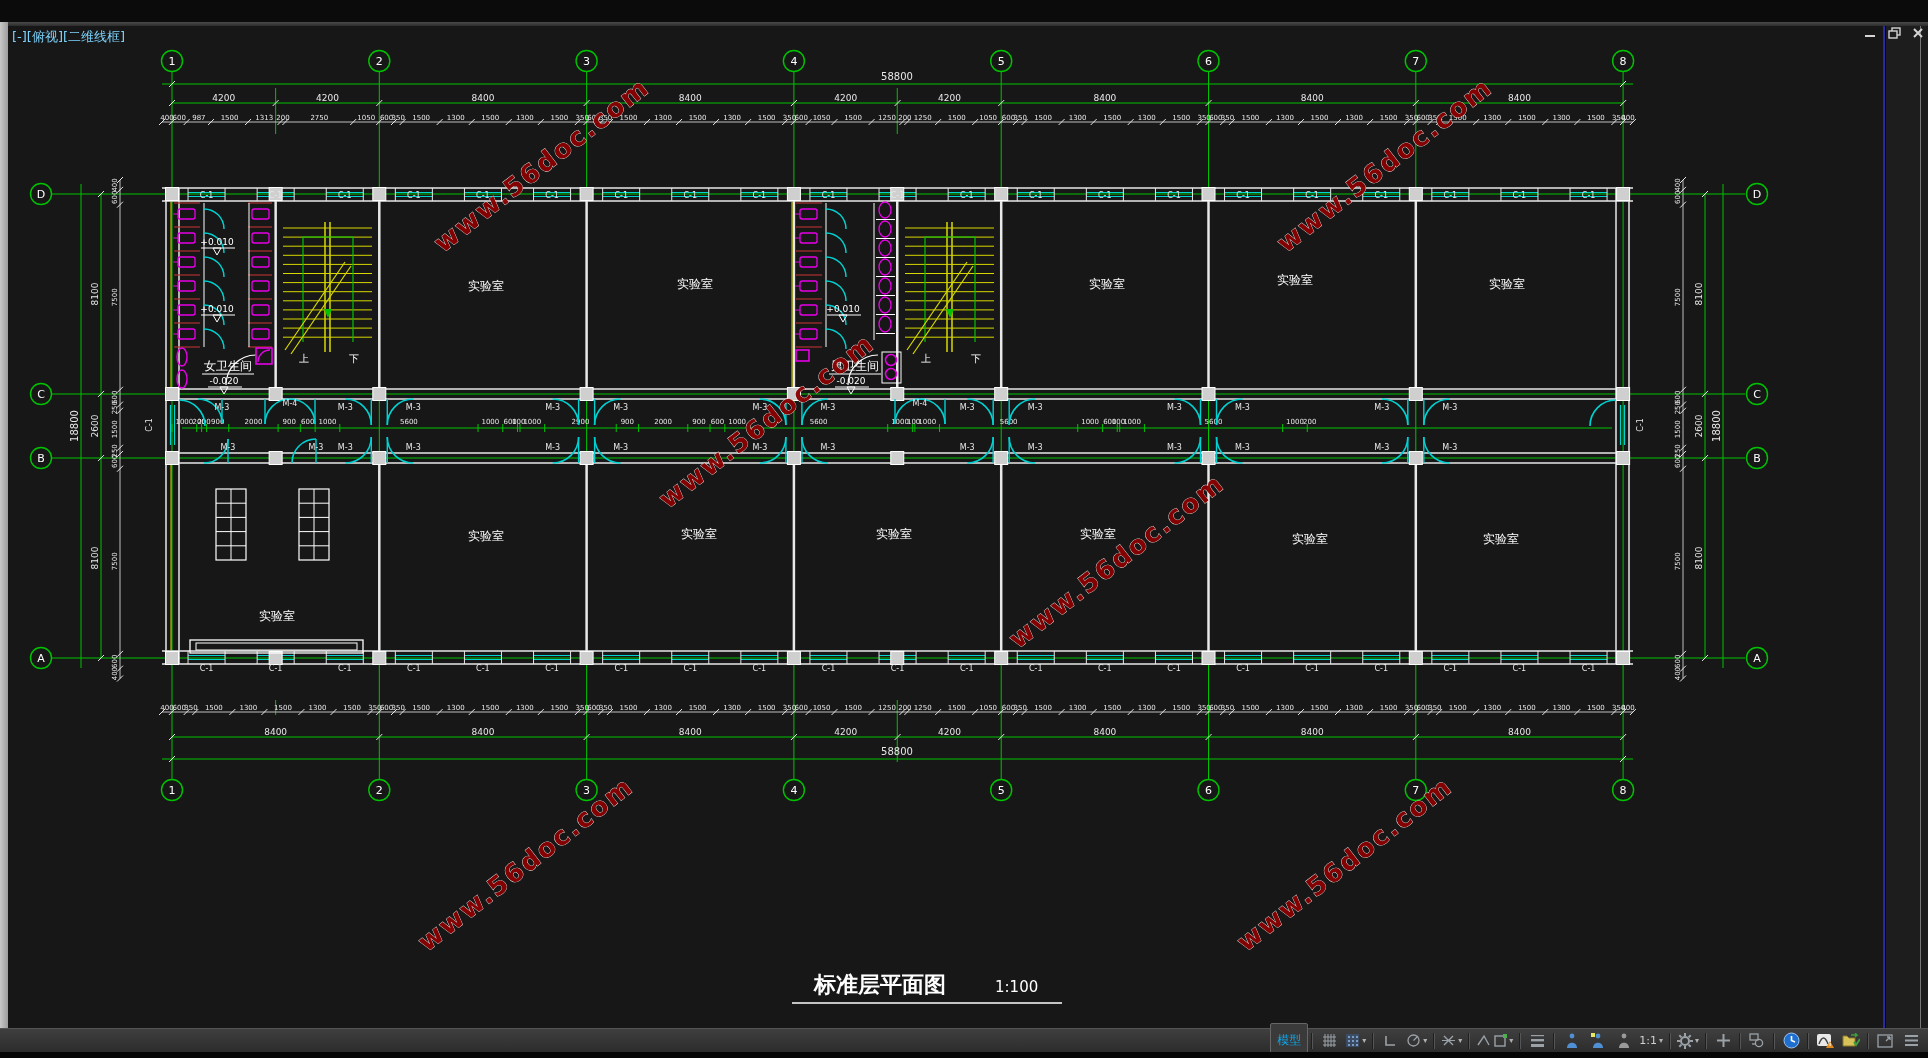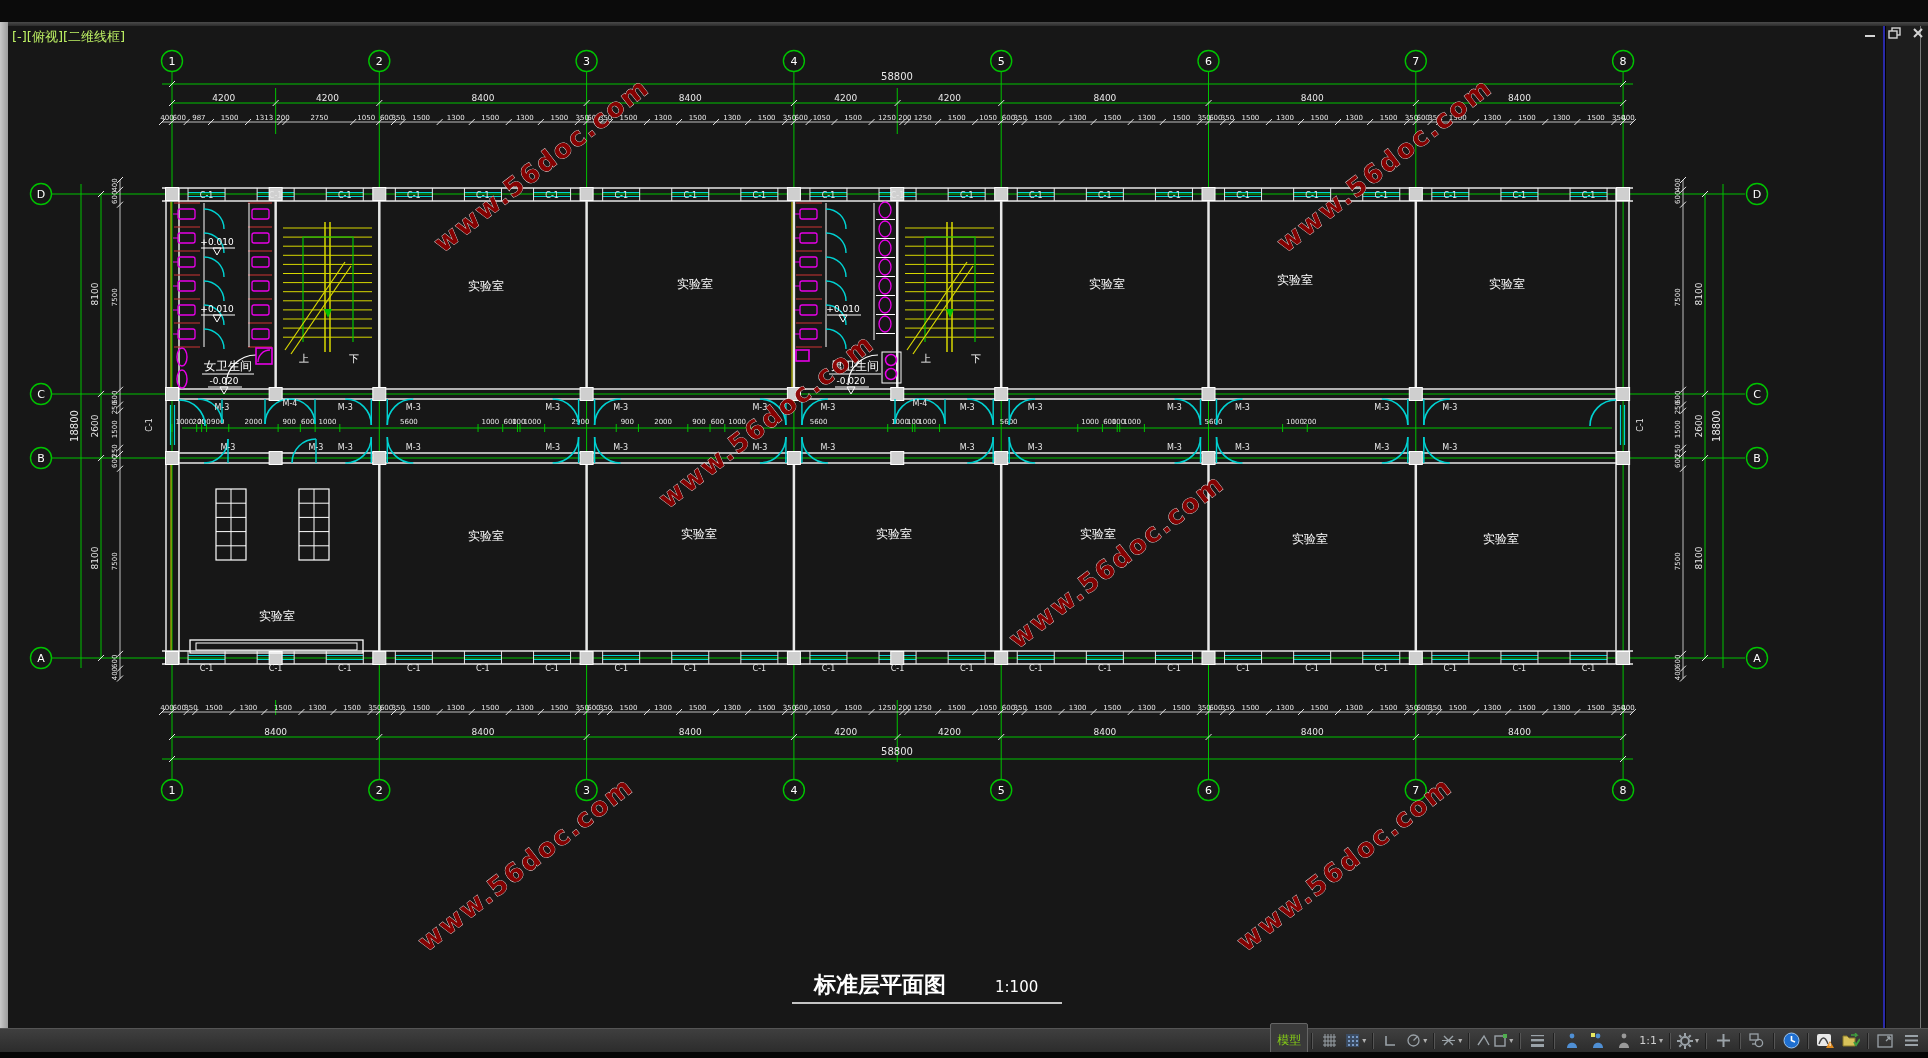--- a/index.html
+++ b/index.html
@@ -21,33 +21,33 @@
   .ic-sep{width:1px;height:16px;background:#555;opacity:.6;}
   .x-logo{color:#2d4f92;font-family:"DejaVu Serif",serif;font-weight:bold;font-style:italic;font-size:15px;text-shadow:0 1px 0 #ccc;}
   .help-q{width:15px;height:15px;border-radius:50%;background:#20427c;color:#fff;font-size:11px;font-weight:bold;
           display:flex;align-items:center;justify-content:center;}
   
   .top-strip{position:absolute;left:0;top:22px;width:1928px;height:4px;background:linear-gradient(#4a4a4a,#2c2c2c);z-index:20;}
   .left-frame{position:absolute;left:0;top:22px;width:8px;height:1030px;background:linear-gradient(90deg,#c9c9c9,#9d9d9d);z-index:20;}
   .right-gutter{position:absolute;left:1886px;top:22px;width:42px;height:1006px;background:#1d1d1d;z-index:18;}
   .blue-edge{position:absolute;left:1883px;top:24px;width:2px;height:1004px;background:#2a2aa8;z-index:19;}
   .right-line{position:absolute;left:1920px;top:24px;width:1px;height:1004px;background:#777;z-index:19;}
-  .vp-label{position:absolute;left:12px;top:28px;color:#bef264;font-size:13px;z-index:25;cursor:pointer;}
+  .vp-label{position:absolute;left:12px;top:28px;color:#7dd3fc;font-size:13px;z-index:25;cursor:pointer;}
   .win-controls{position:absolute;left:1862px;top:26px;display:flex;gap:8px;z-index:26;}
   .win-btn{width:16px;height:14px;display:flex;align-items:center;justify-content:center;}
   
   .statusbar{position:absolute;left:0;top:1028px;width:1928px;height:24px;z-index:30;
              background:linear-gradient(#3f3f3f,#2c2c2c);border-top:1px solid #555;
              display:flex;align-items:center;justify-content:flex-end;padding-right:4px;box-sizing:border-box;}
   .bottom-strip{position:absolute;left:0;top:1052px;width:1928px;height:6px;background:#050505;z-index:30;}
   .sb-btn{height:20px;min-width:20px;display:flex;align-items:center;justify-content:center;gap:2px;
           padding:0 3px;color:#b8b8b8;font-size:12px;border-radius:2px;}
   .sb-caret{color:#b0b0b0;font-size:8px;}
   .sb-sep{width:1px;height:16px;background:#1f1f1f;border-right:1px solid #555;margin:0 3px;}
-  .sb-model{color:#84cc16;font-size:12px;border:1px solid #666;background:#3a3a3a;padding:8px 6px;height:18px;
+  .sb-model{color:#0ea5e9;font-size:12px;border:1px solid #666;background:#3a3a3a;padding:8px 6px;height:18px;
             display:flex;align-items:center;}
   .sb-scale{color:#d0d0d0;font-size:11px;}
   #plan{position:absolute;left:0;top:0;z-index:5;}
   #plan text{font-family:"DejaVu Sans",sans-serif;}
 </style>
 </head>
 <body>
 
 <svg id="plan" width="1928" height="1058" viewBox="0 0 1928 1058">
     <g>

